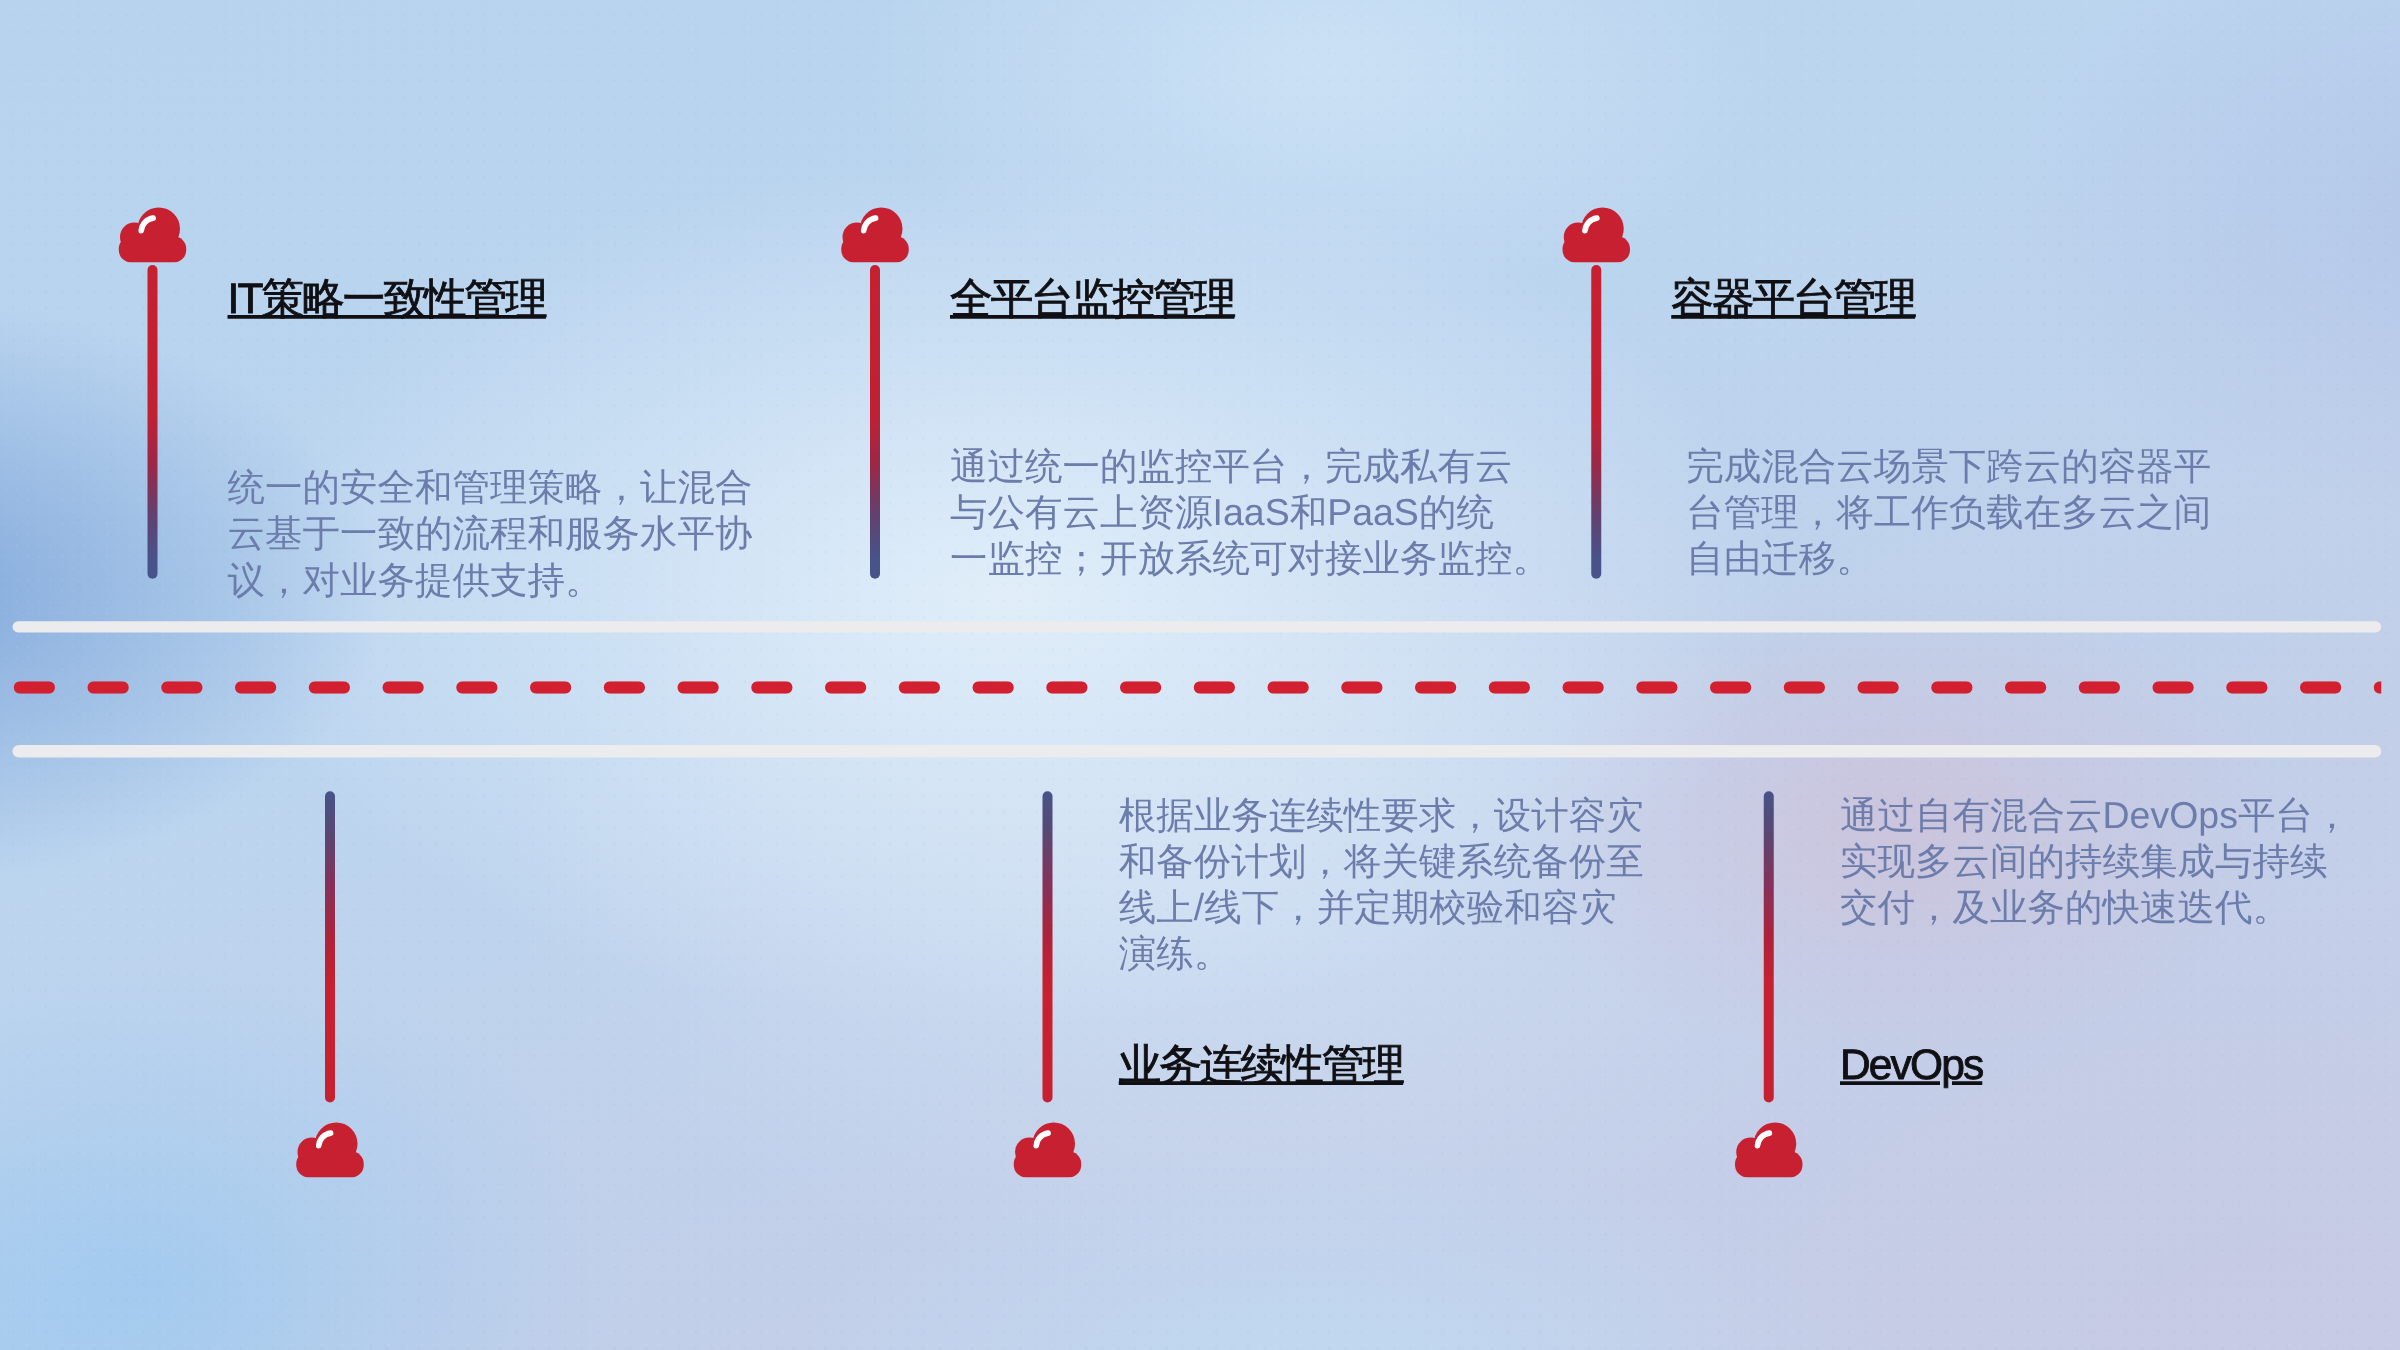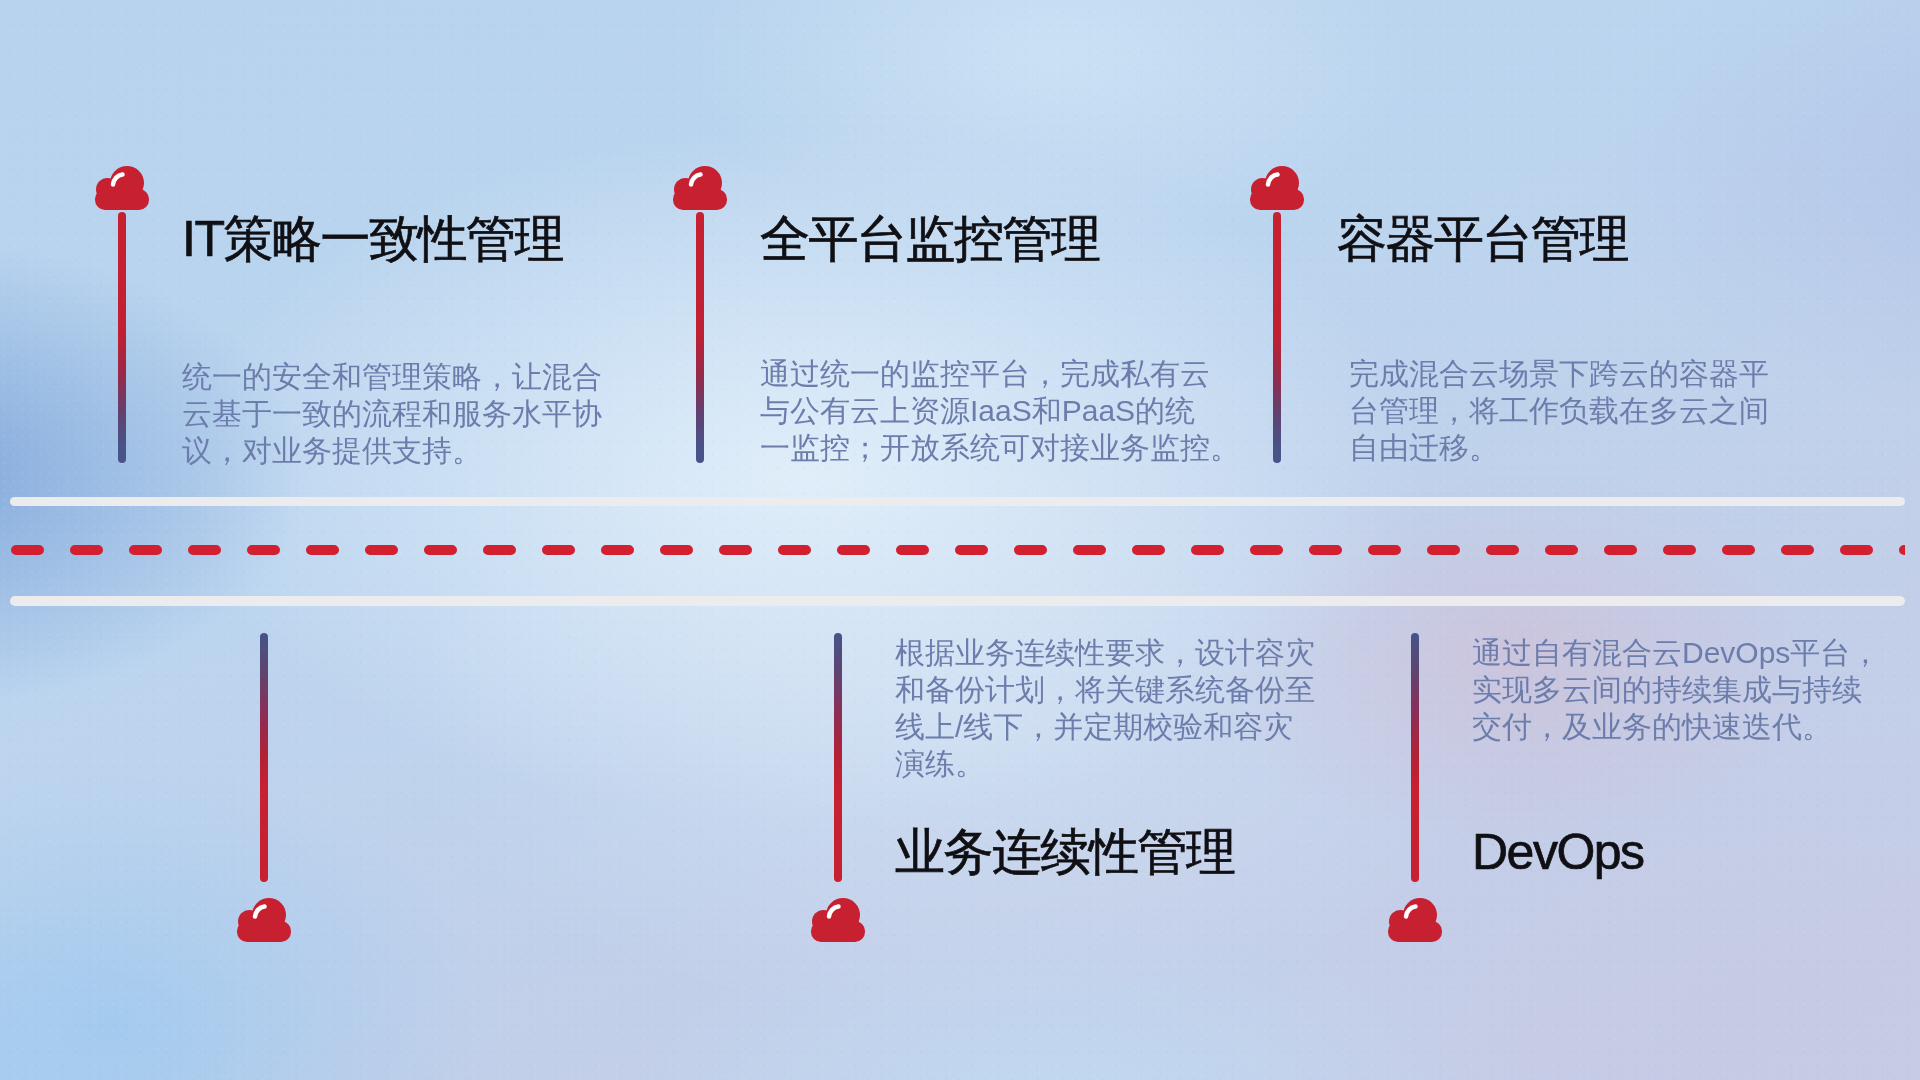--- a/index.html
+++ b/index.html
@@ -26,21 +26,21 @@
     background-size: 9px 9px, 13px 13px;
     background-position: 0 0, 4px 6px;
     opacity:.13;
   }
   .stem { position:absolute; width:8px; border-radius:4px; }
   .stem.down { background:linear-gradient(180deg,#c72030 0%,#c12033 48%,#9a2847 64%,#614171 80%,#475389 94%,#475389 100%); }
   .stem.up   { background:linear-gradient(180deg,#475389 0%,#5a4771 14%,#86305a 30%,#b02238 48%,#c72030 62%,#c72030 100%); }
   .cloud { position:absolute; width:58px; height:47px; }
   .road-white { position:absolute; background:#ecebed; border-radius:5px; }
   .dashline { position:absolute; }
-  .title { position:absolute; font-size:50px; font-weight:400; letter-spacing:-1.5px; -webkit-text-stroke:0.7px #101014; color:#101014; line-height:48px; white-space:pre; }
+  .title { position:absolute; font-size:34px; font-weight:400; letter-spacing:-1.5px; -webkit-text-stroke:0.7px #101014; color:#101014; line-height:48px; white-space:pre;text-decoration:underline; }
   .body  { position:absolute; font-size:30px; font-weight:300; color:#6c7dac; line-height:37px; white-space:pre; }
 </style>
 </head>
 <body>
 
 <div class="stage">
   <div class="noise"></div>
 
   <div class="road-white" style="left:10px; top:497px; width:1895px; height:9px;"></div>
   <svg class="dashline" style="left:10px; top:545px;" width="1895" height="10" viewBox="0 0 1895 10">
@@ -51,21 +51,21 @@
   <svg class="cloud" style="left:93px; top:163px;" viewBox="0 0 58 47">
     <g fill="#c72030">
       <circle cx="34" cy="20" r="17"></circle>
       <circle cx="14.5" cy="26.5" r="11.5"></circle>
       <rect x="2" y="26" width="54" height="21" rx="10"></rect>
     </g>
     <path d="M 20 21.5 A 11 11 0 0 1 29.5 11.5" stroke="#ffffff" stroke-width="4.5" fill="none" stroke-linecap="round"></path>
   </svg>
   <div class="stem down" style="left:118px; top:212px; height:251px;"></div>
   <div class="title" style="left:182px; top:215px;">IT策略一致性管理</div>
-  <div class="body" style="left:182px; top:358px;">统一的安全和管理策略，让混合
+  <div class="body" style="left:182px; top:372px;">统一的安全和管理策略，让混合
 云基于一致的流程和服务水平协
 议，对业务提供支持。</div>
 
   <svg class="cloud" style="left:671px; top:163px;" viewBox="0 0 58 47">
     <g fill="#c72030">
       <circle cx="34" cy="20" r="17"></circle>
       <circle cx="14.5" cy="26.5" r="11.5"></circle>
       <rect x="2" y="26" width="54" height="21" rx="10"></rect>
     </g>
     <path d="M 20 21.5 A 11 11 0 0 1 29.5 11.5" stroke="#ffffff" stroke-width="4.5" fill="none" stroke-linecap="round"></path>

